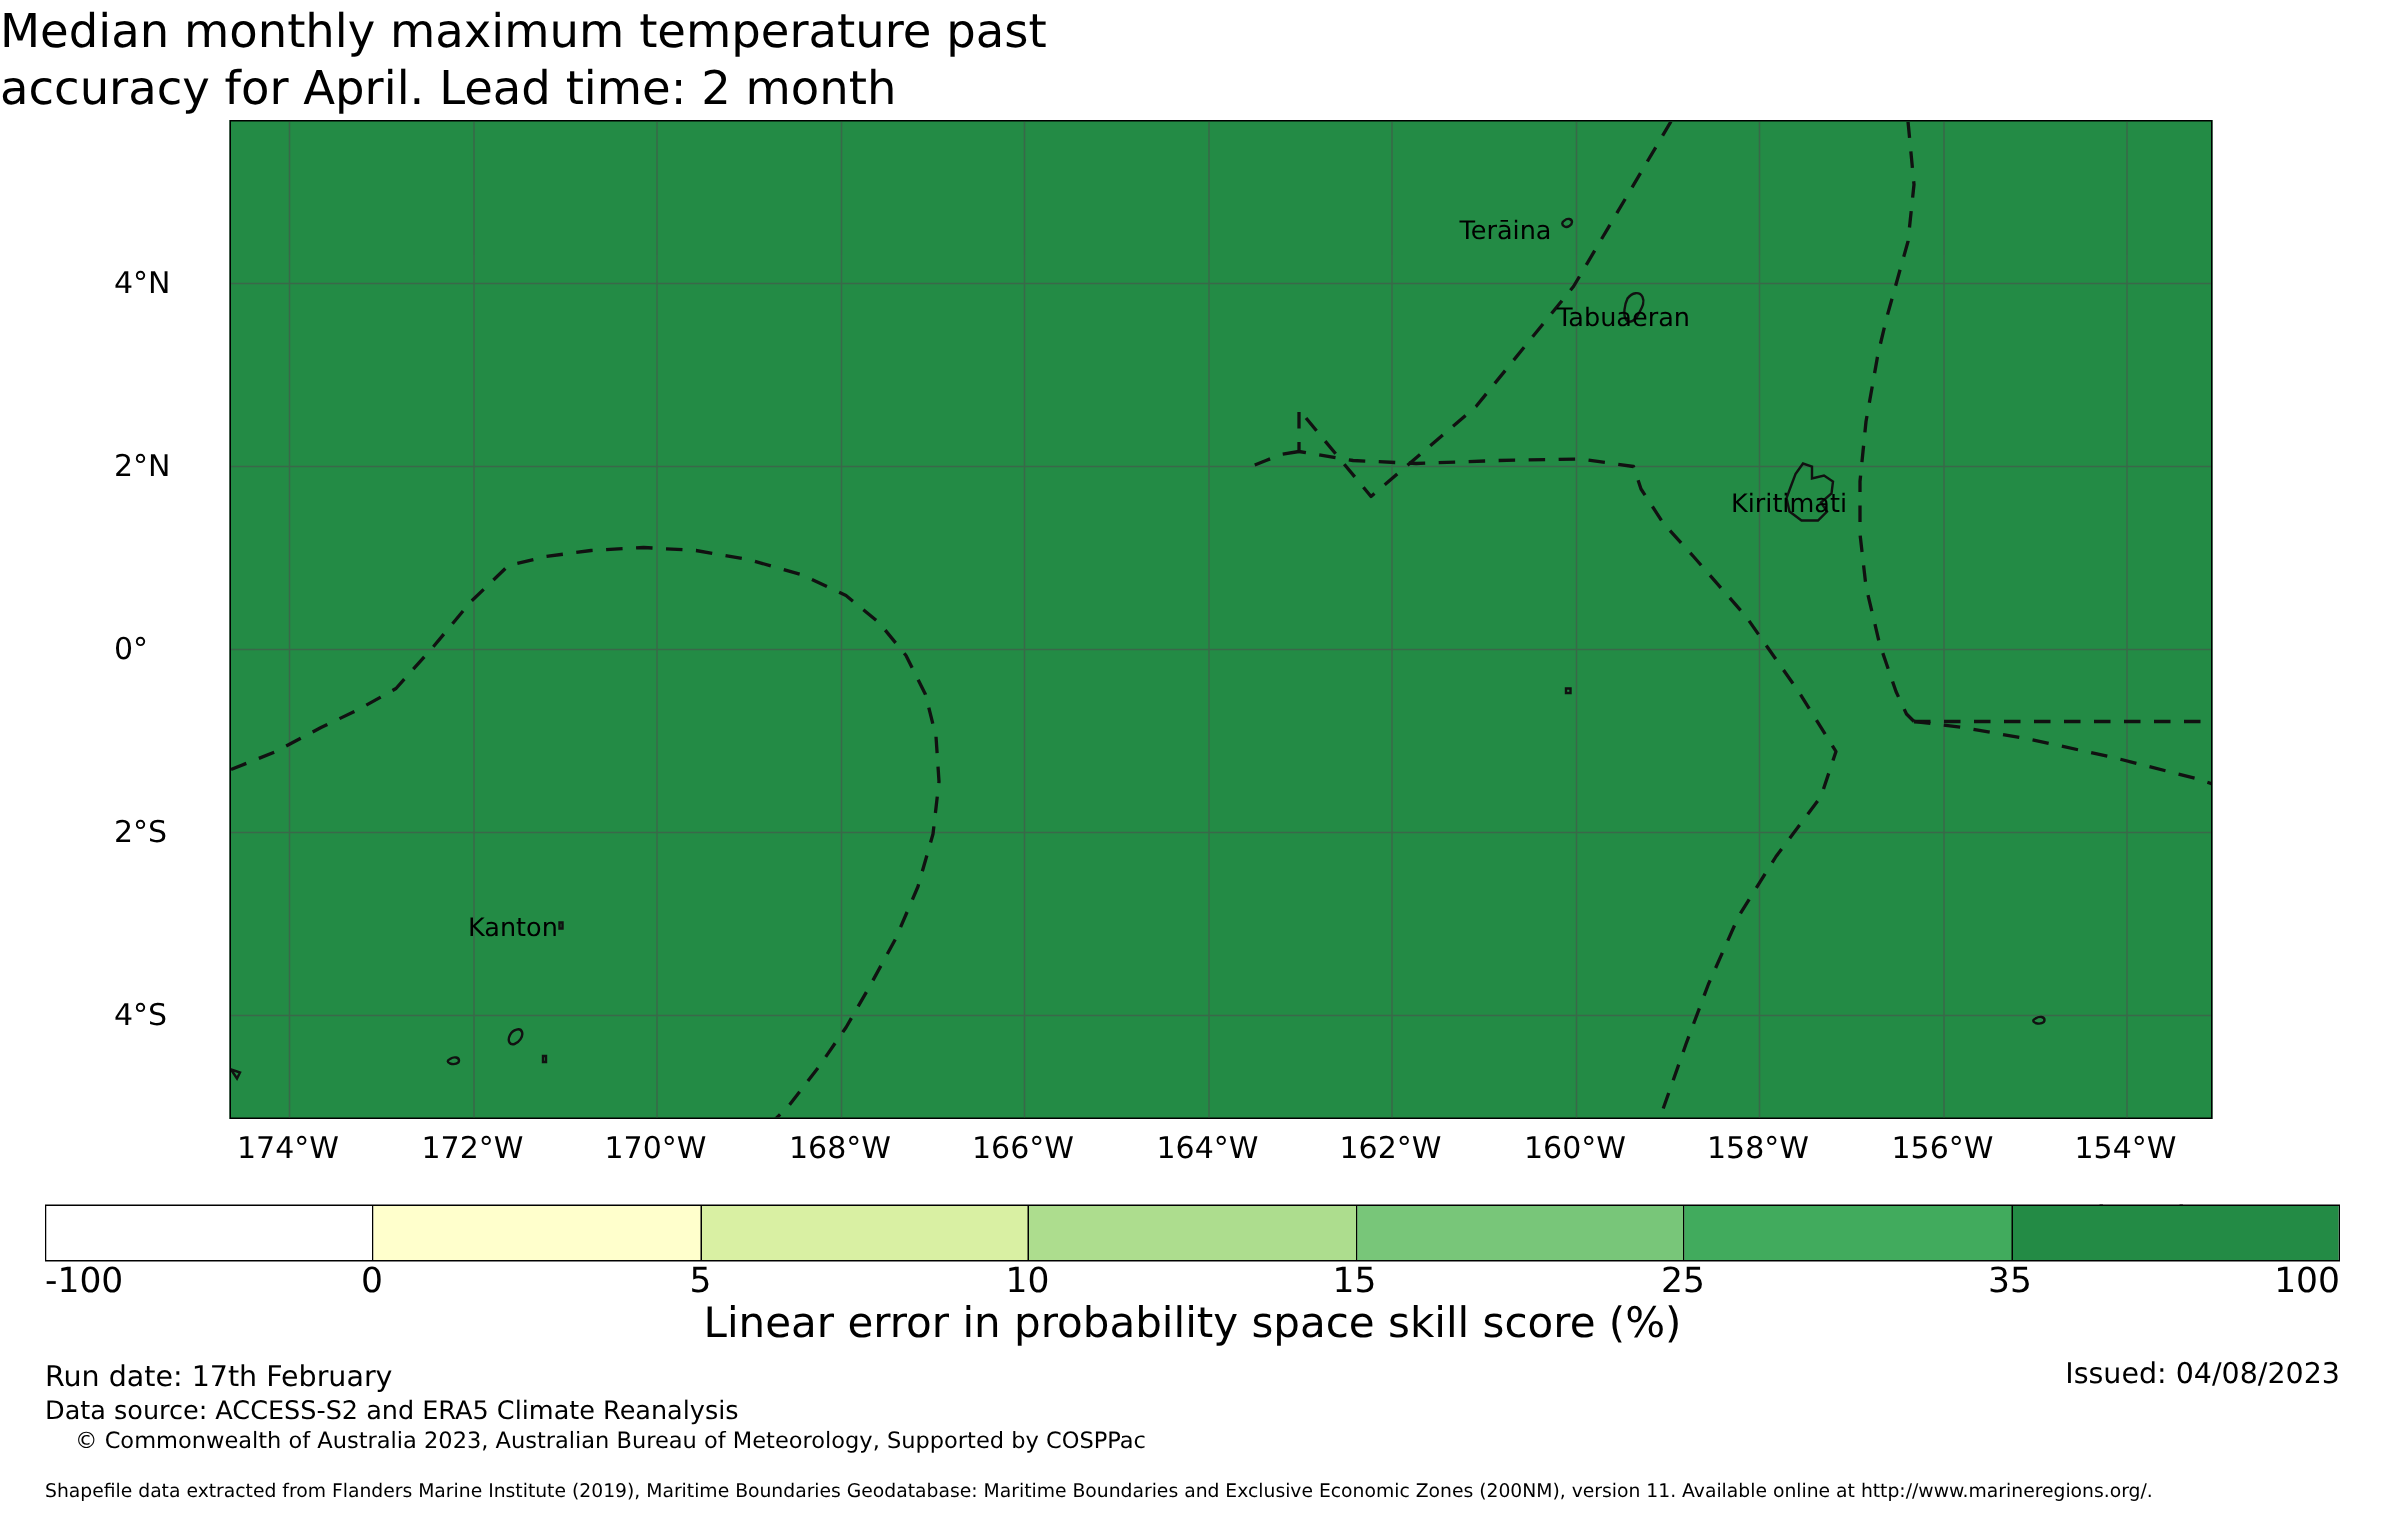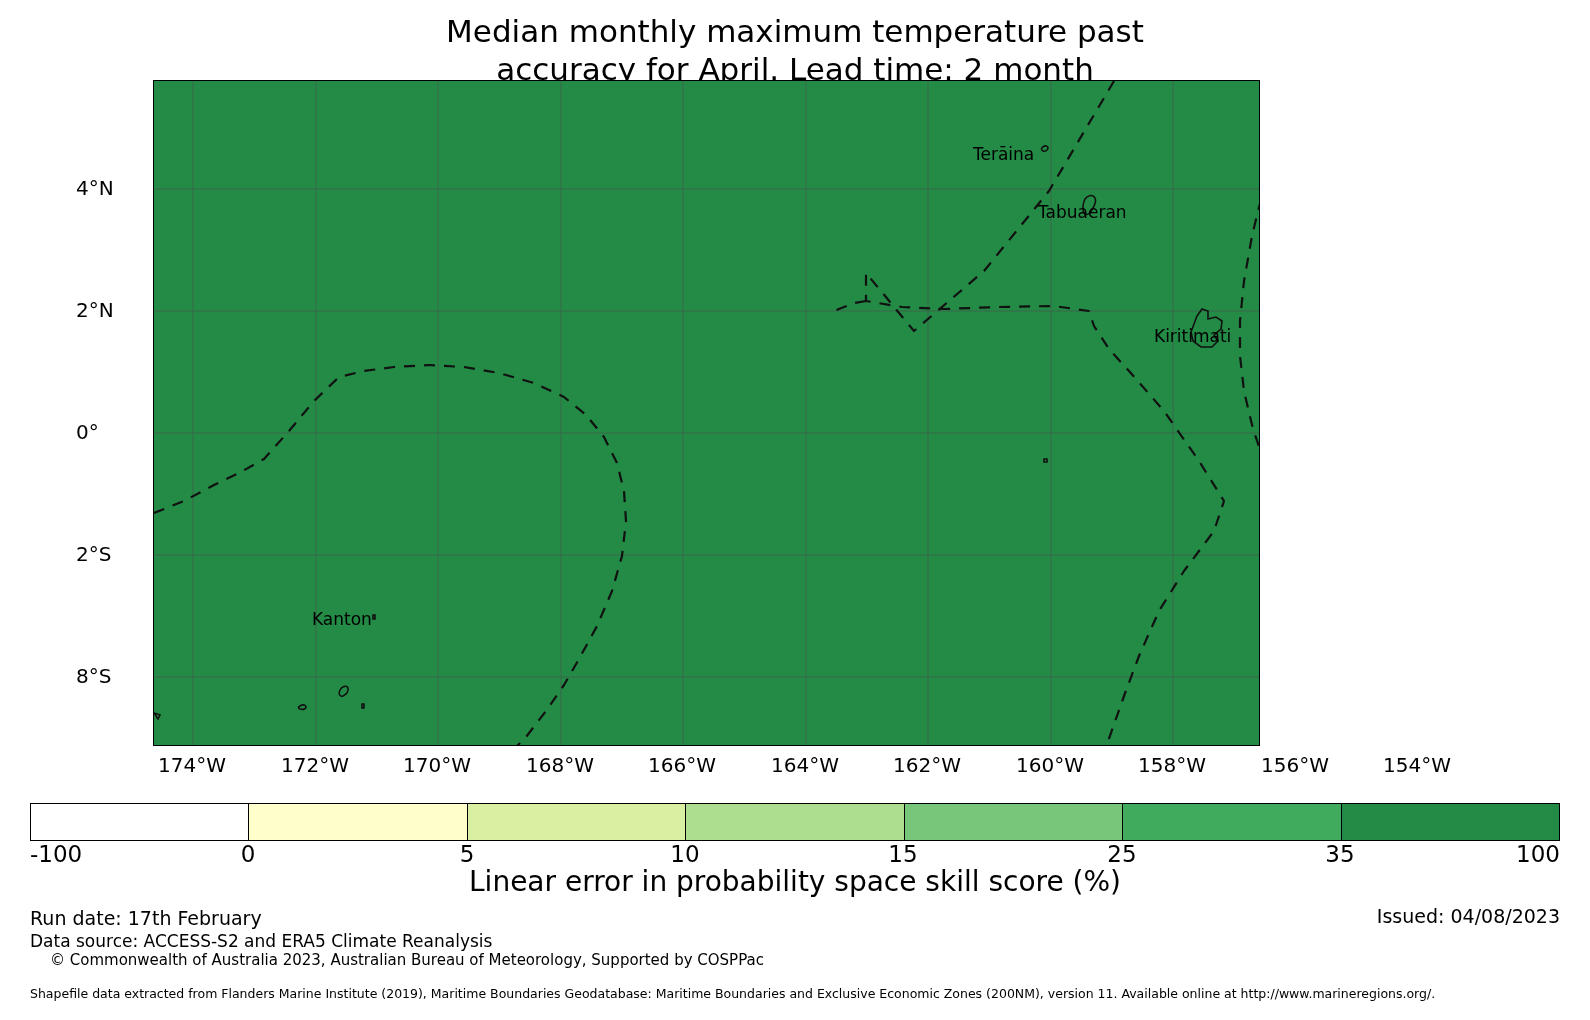--- a/index.html
+++ b/index.html
@@ -6,27 +6,27 @@
   body{
     width:1590px;height:1020px;background:#ffffff;
     font-family:"DejaVu Sans","Liberation Sans",sans-serif;
     color:#000;overflow:hidden;position:relative;
   }
   .wrap{position:absolute;inset:0;}
 
   
   .title{
     position:absolute;left:0;top:0;width:1590px;
-    text-align:center;font-size:31px;line-height:38px;
-    padding-top:12px;white-space:pre-line;font-weight:400;
+    text-align:left;font-size:31px;line-height:38px;
+    padding-top:2px;white-space:pre-line;font-weight:400;
   }
 
   
   .map-frame{
-    position:absolute;left:153px;top:80px;width:1107px;height:666px;
+    position:absolute;left:153px;top:80px;width:1322px;height:666px;
     background:#238b45;border:1px solid #000;box-sizing:border-box;overflow:hidden;
   }
   .map-svg{position:absolute;left:0;top:0;width:1322px;height:666px;}
 
   .ylabel{
     position:absolute;width:70px;font-size:20px;line-height:20px;
     left:76px;
   }
   .xlabel{
     position:absolute;top:754px;width:120px;text-align:center;font-size:20px;line-height:22px;
@@ -139,21 +139,21 @@
     <div style="position:absolute;left:819px;top:63px;font-size:17px;white-space:nowrap;">Terāina</div>
     <div style="position:absolute;left:884px;top:121px;font-size:17px;white-space:nowrap;">Tabuaeran</div>
     <div style="position:absolute;left:1000px;top:245px;font-size:17px;white-space:nowrap;">Kiritimati</div>
     <div style="position:absolute;left:158px;top:528px;font-size:17px;white-space:nowrap;">Kanton</div>
   </div>
 
   <div class="ylabel" style="top:178px">4°N</div>
   <div class="ylabel" style="top:300px">2°N</div>
   <div class="ylabel" style="top:422px">0°</div>
   <div class="ylabel" style="top:544px">2°S</div>
-  <div class="ylabel" style="top:666px">8°S</div>
+  <div class="ylabel" style="top:666px">4°S</div>
 
   <div class="xlabel" style="left:132px">174°W</div>
   <div class="xlabel" style="left:255px">172°W</div>
   <div class="xlabel" style="left:377px">170°W</div>
   <div class="xlabel" style="left:500px">168°W</div>
   <div class="xlabel" style="left:622px">166°W</div>
   <div class="xlabel" style="left:745px">164°W</div>
   <div class="xlabel" style="left:867px">162°W</div>
   <div class="xlabel" style="left:990px">160°W</div>
   <div class="xlabel" style="left:1112px">158°W</div>

